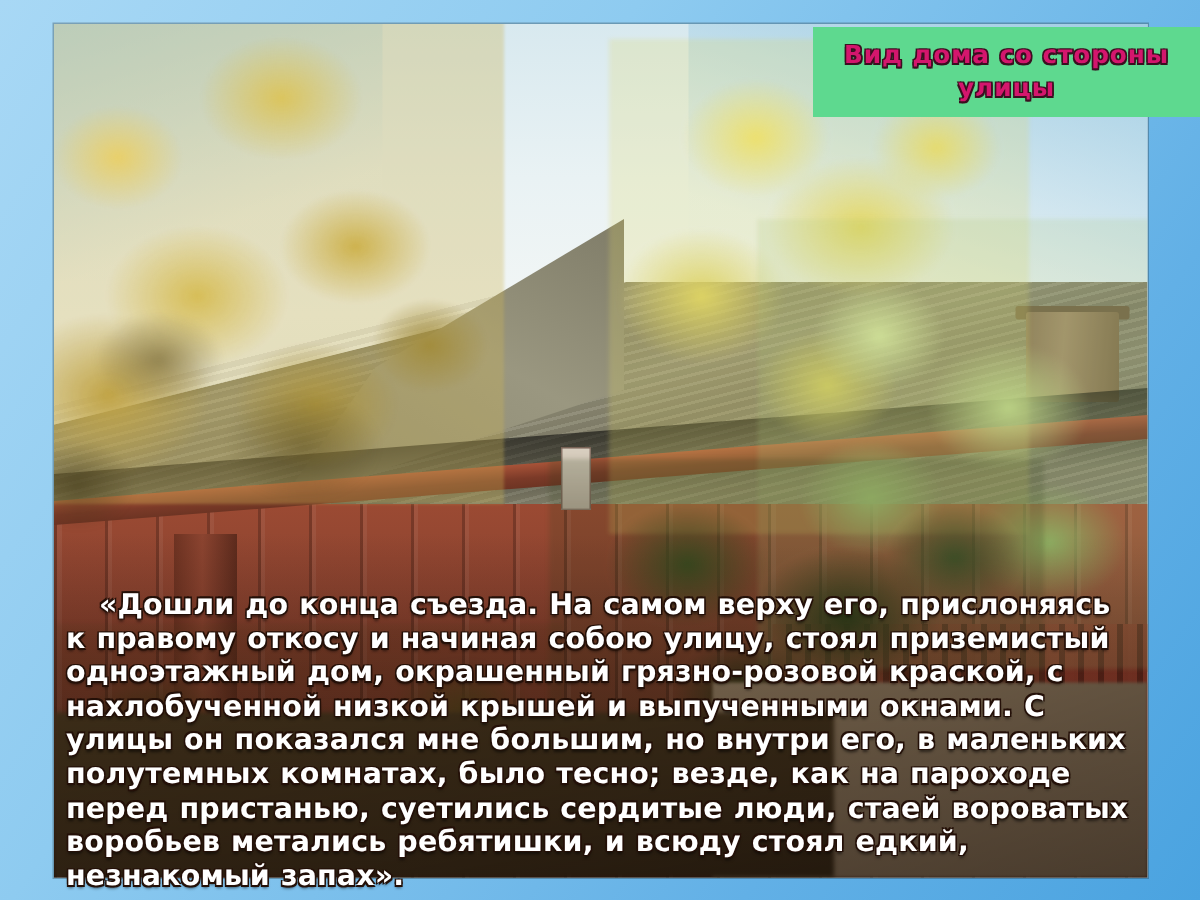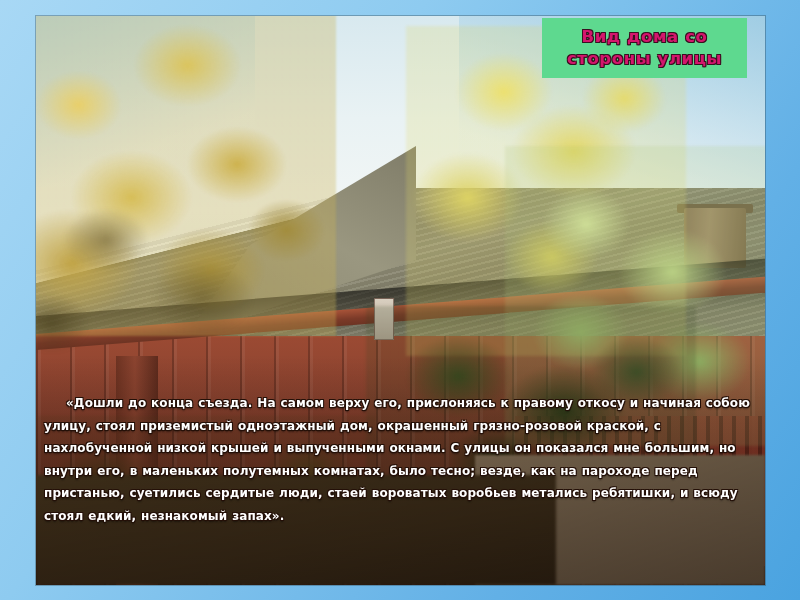--- a/index.html
+++ b/index.html
@@ -270,21 +270,21 @@
     position: absolute;
     left: 0; bottom: 0;
     width: 100%; height: 230px;
     background: linear-gradient(180deg, rgba(20,8,4,0) 0%, rgba(20,8,4,.25) 40%, rgba(20,8,4,.38) 100%);
   }
 
   
   .title-banner {
     position: absolute;
     left: 542px; top: 18px;
-    width: 205px; height: 60px;
+    width: 258px; height: 60px;
     background: #5ed98f;
     display: flex;
     align-items: center;
     justify-content: center;
     padding: 2px 6px;
   }
   .title-text {
     font-family: "DejaVu Sans", sans-serif;
     font-weight: bold;
     font-size: 16.5px;
@@ -298,21 +298,21 @@
        0px  1px 0 #3a1020, 1px  0px 0 #3a1020;
   }
 
   
   .caption {
     position: absolute;
     left: 44px;
     top: 392px;
     width: 716px;
     font-family: "DejaVu Sans", sans-serif;
-    font-size: 12px;
+    font-size: 19px;
     line-height: 22.6px;
     font-weight: bold;
     color: #ffffff;
     text-indent: 22px;
     letter-spacing: .1px;
     word-spacing: .6px;
     text-shadow:
       -1px -1px 0 #241008, 1px -1px 0 #241008,
       -1px  1px 0 #241008, 1px  1px 0 #241008,
        0   2px 2px rgba(0,0,0,.55);

